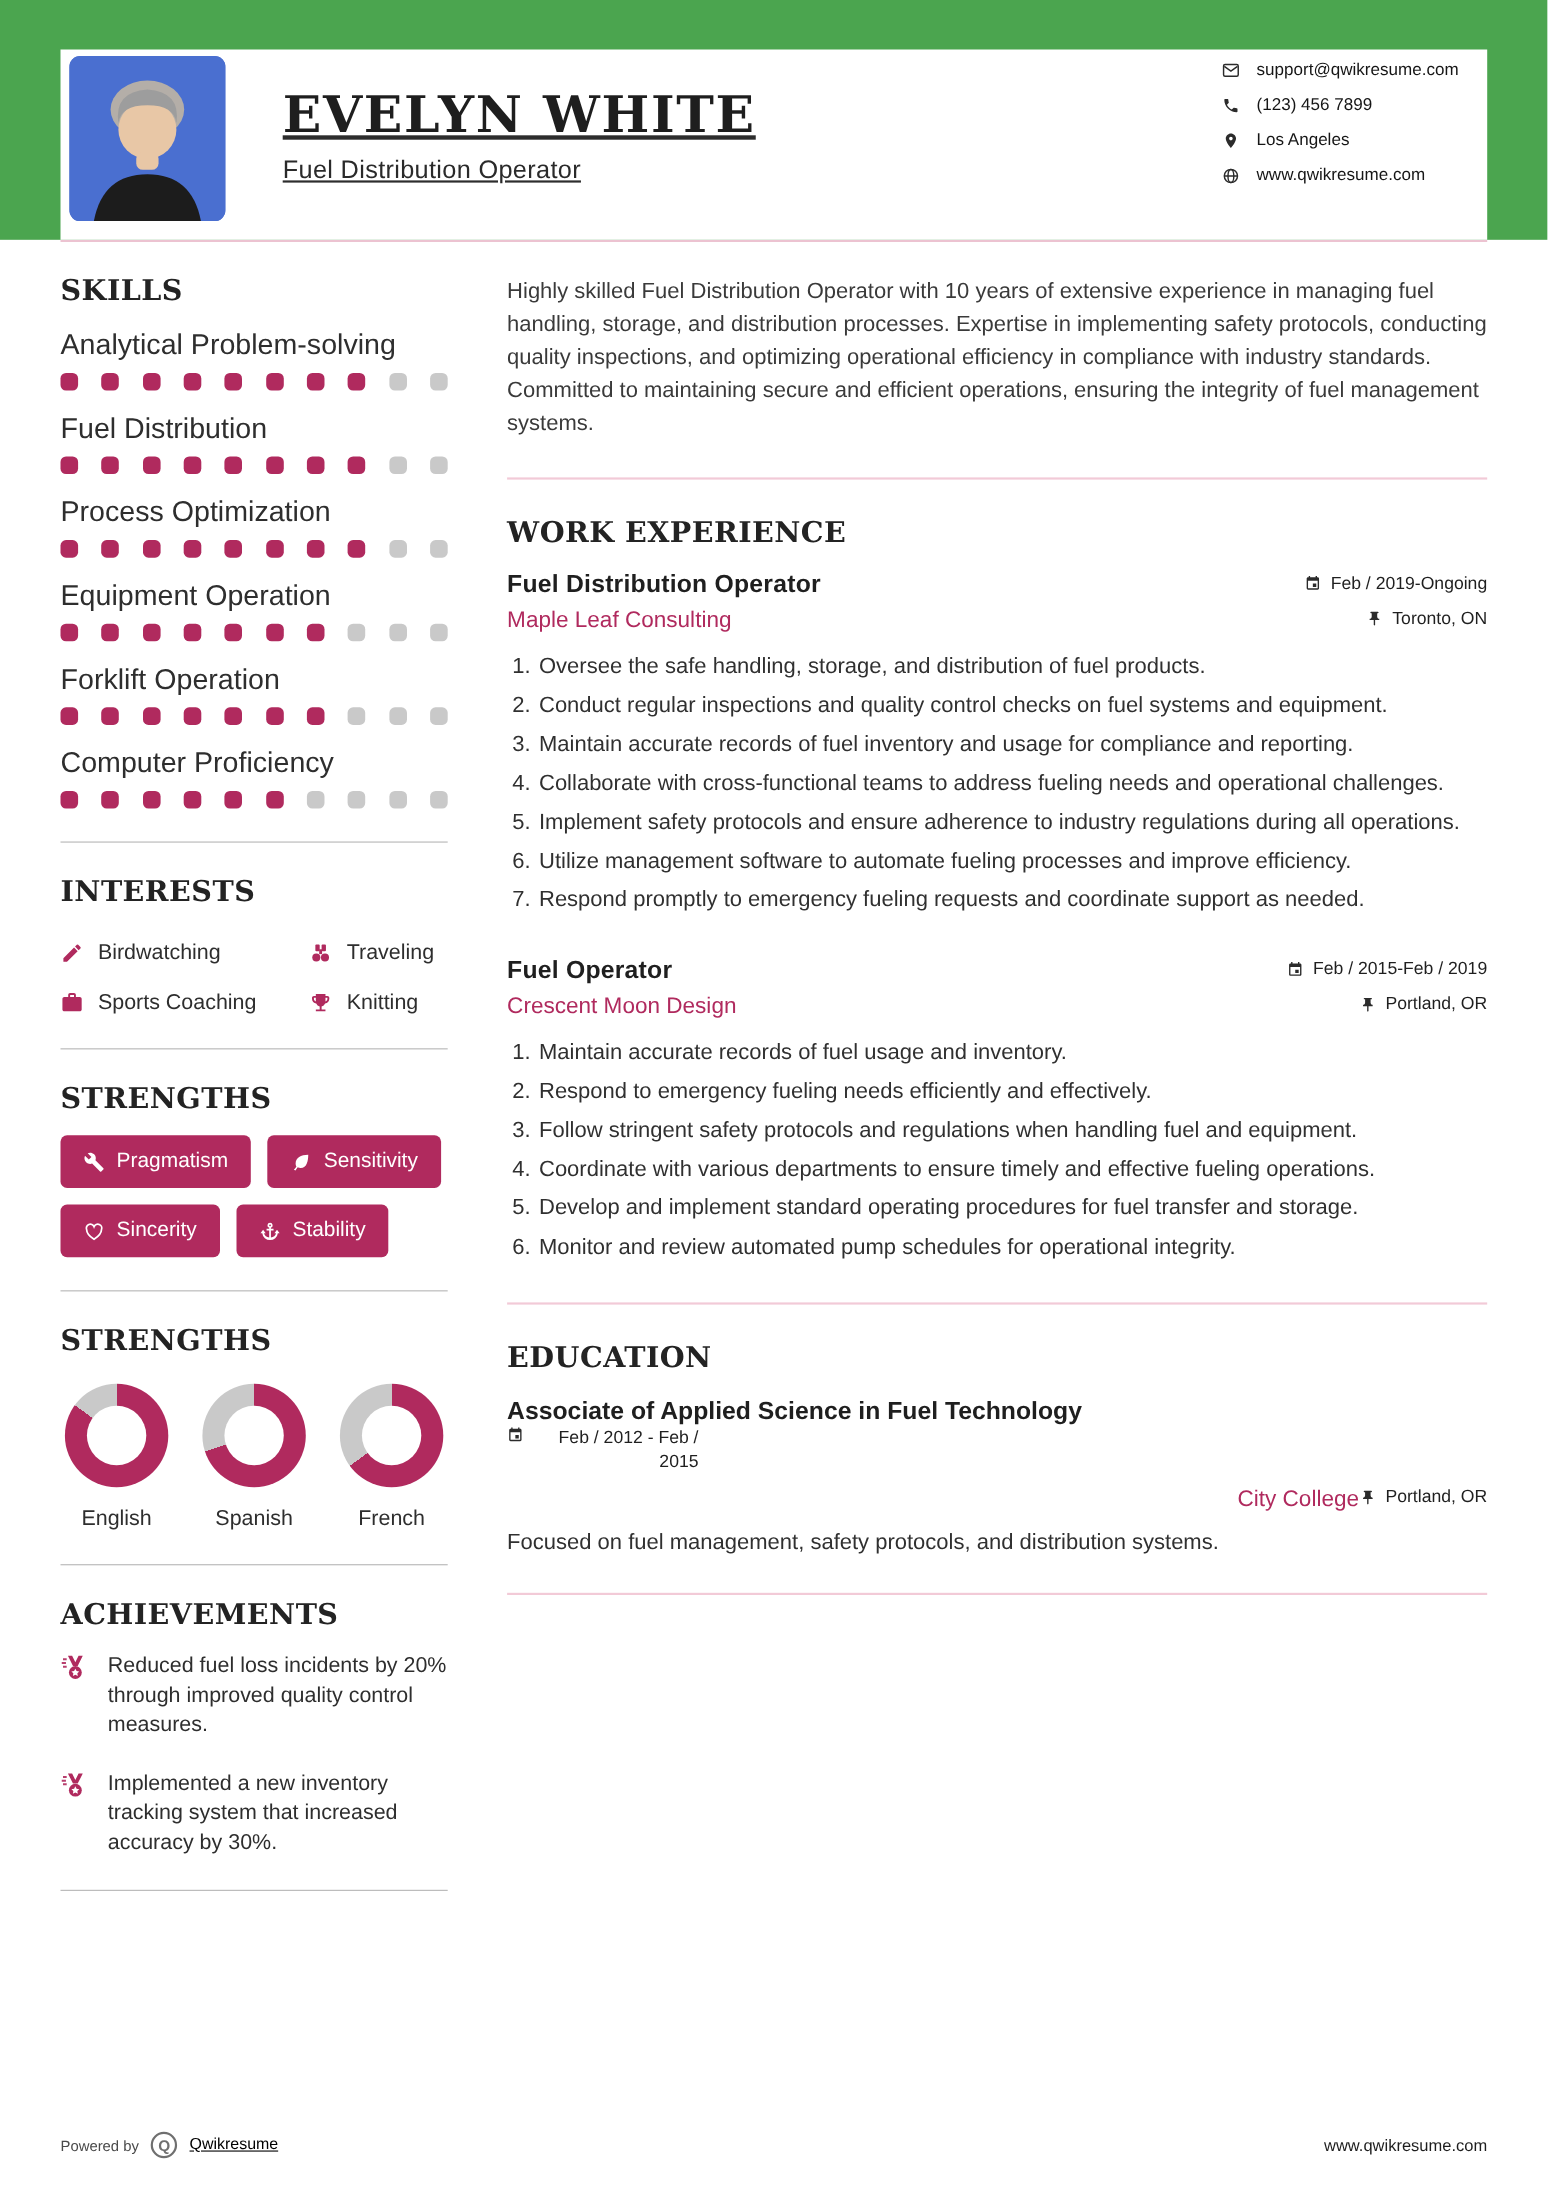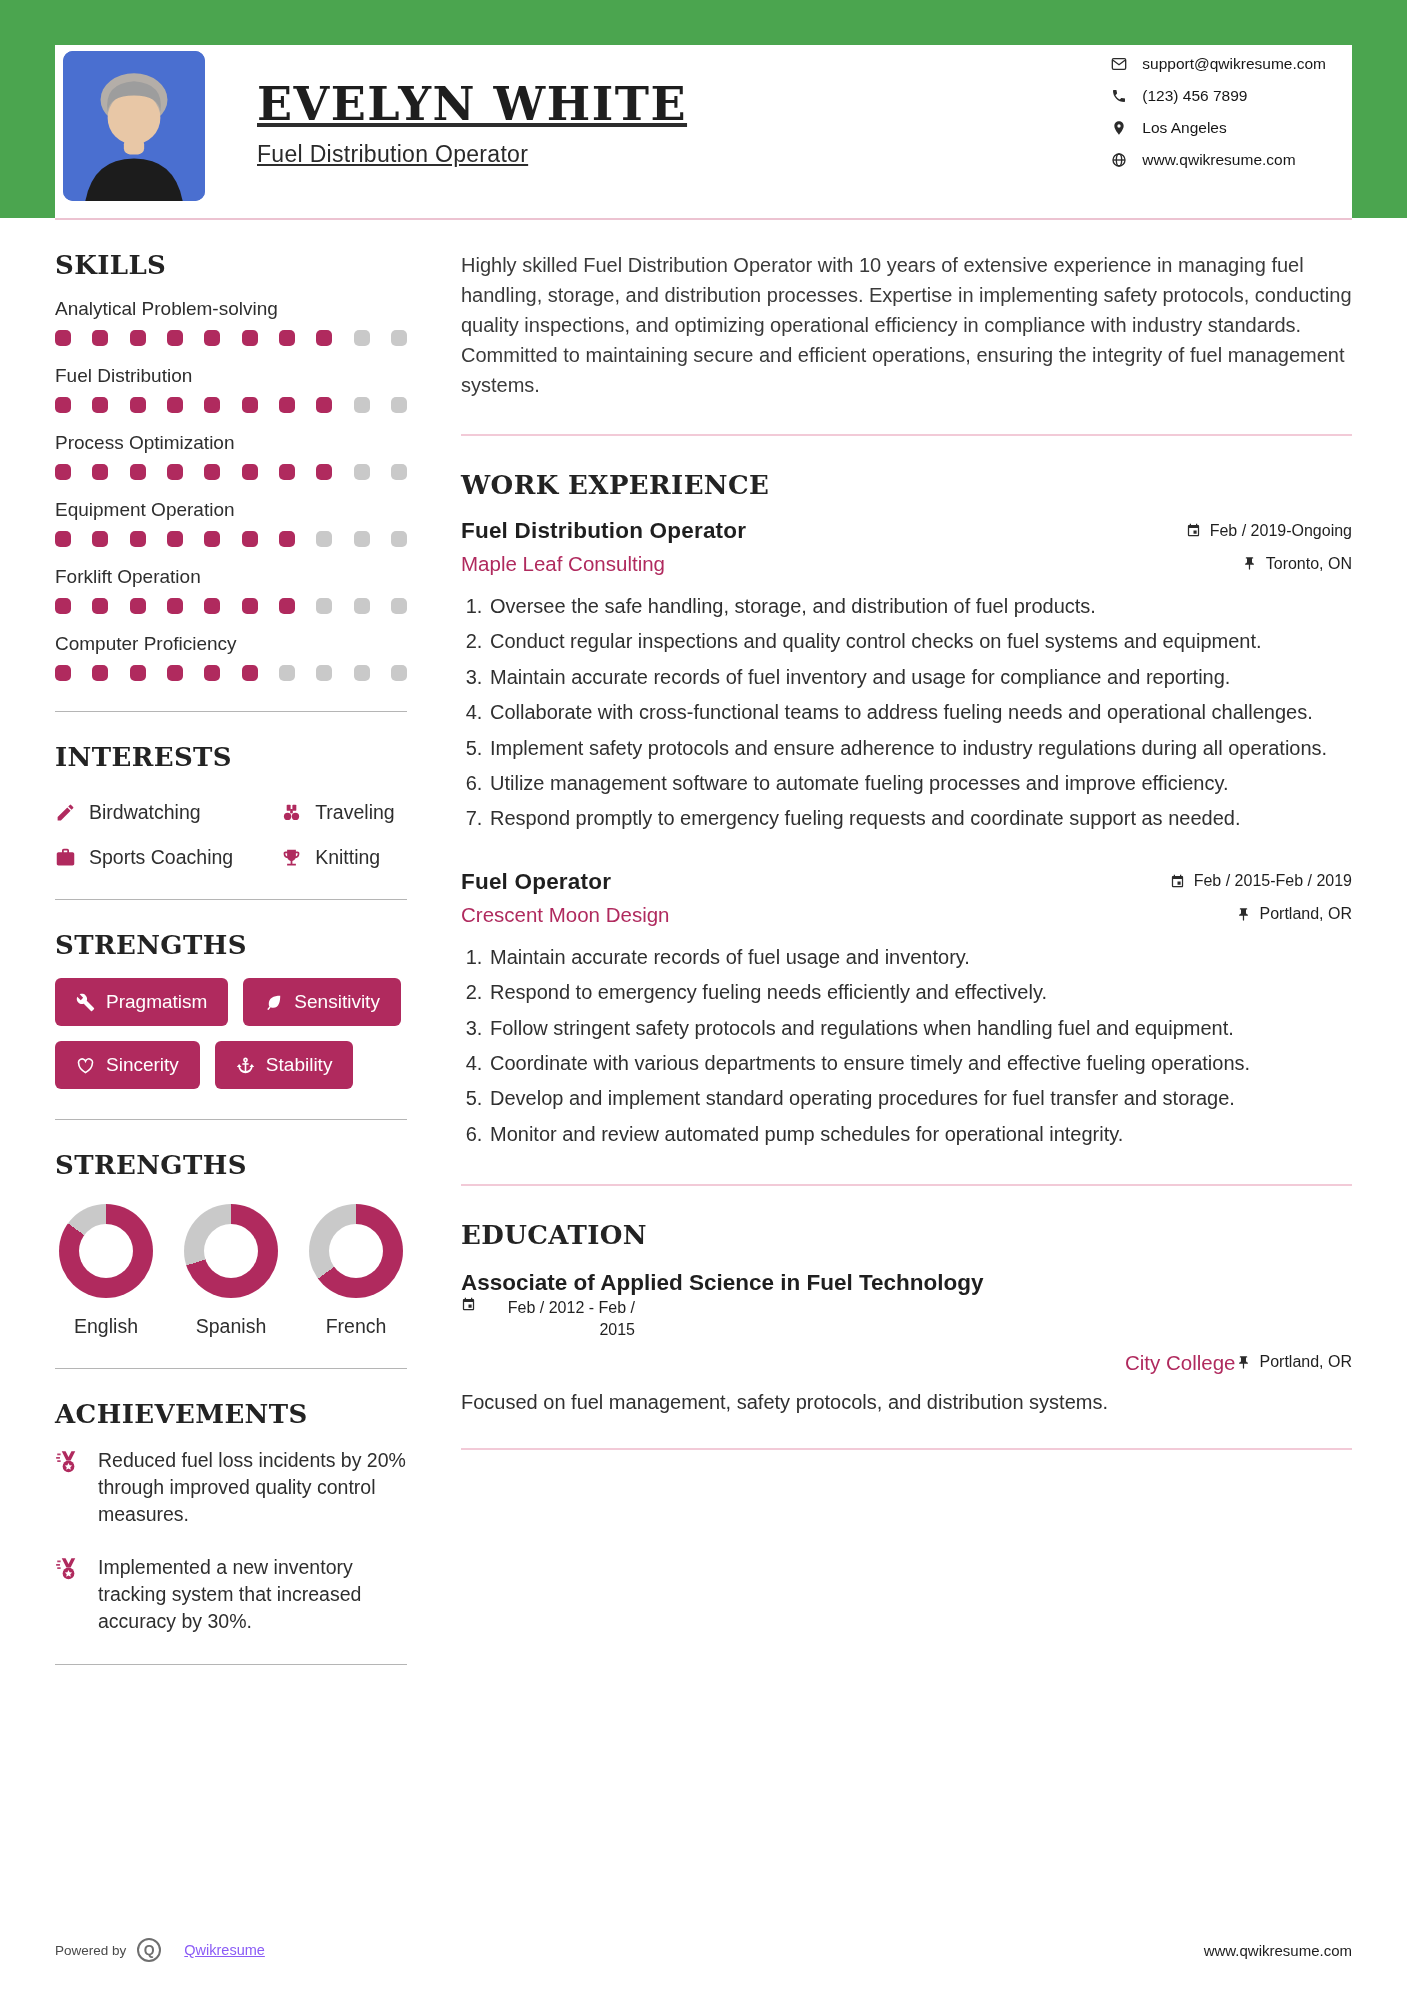--- a/index.html
+++ b/index.html
@@ -39,21 +39,21 @@
   .main { display: flex; gap: 54px; padding: 30px 55px 0; }
   .col-left { width: 352px; flex-shrink: 0; }
   .col-right { flex: 1; min-width: 0; }
   h2.sec {
     font-family: "DejaVu Serif", "Liberation Serif", serif;
     font-size: 26px; font-weight: 700; color: #232323; letter-spacing: .4px; margin-bottom: 18px;
   }
 
   
   .skill { margin-bottom: 19px; }
-  .skill-label { font-size: 19px; color: #2e2e2e; margin-bottom: 10px; }
+  .skill-label { font-size: 26px; color: #2e2e2e; margin-bottom: 10px; }
   .dots { display: flex; justify-content: space-between; }
   .dot { width: 16px; height: 16px; border-radius: 5px; background: var(--dot-empty, #c9c9c9); }
   .dot.filled { background: var(--accent, #b02a5e); }
   .lrule { border: 0; border-top: 1px solid #b5b5b5; margin: 30px 0; }
 
   
   .interests { display: grid; grid-template-columns: auto auto; column-gap: 48px; row-gap: 22px; justify-content: flex-start; margin-top: 29px; }
   .interest { display: flex; align-items: center; gap: 13px; font-size: 19.5px; color: #2e2e2e; }
   .interest .icn { width: 21px; height: 21px; color: var(--accent, #b02a5e); }
 
@@ -99,21 +99,21 @@
   .edu-note { font-size: 20px; margin-top: 16px; color: #303030; }
 
   
   .footer { margin-top: auto; display: flex; justify-content: space-between; align-items: center; padding: 0 55px 28px; flex-shrink: 0; }
   .powered { display: flex; align-items: center; gap: 11px; font-size: 13.5px; color: #4a4a4a; }
   .qlogo {
     width: 24px; height: 24px; border: 2px solid #6f6f6f; border-radius: 50%;
     display: flex; align-items: center; justify-content: center;
     font-size: 14px; font-weight: 700; color: #6f6f6f;
   }
-  .brand-link { font-size: 14.5px; color: #8b5cf6; text-decoration: underline; cursor: pointer; margin-left: 12px; }
+  .brand-link { font-size: 14.5px; color: #000000; text-decoration: underline; cursor: pointer; }
   .footer-url { font-size: 15px; color: #1d1d1d; cursor: pointer; }
 </style>
 </head>
 <body>
 
 <div class="page">
 
   <header class="header">
     <div class="header-card">
       <div class="photo">

